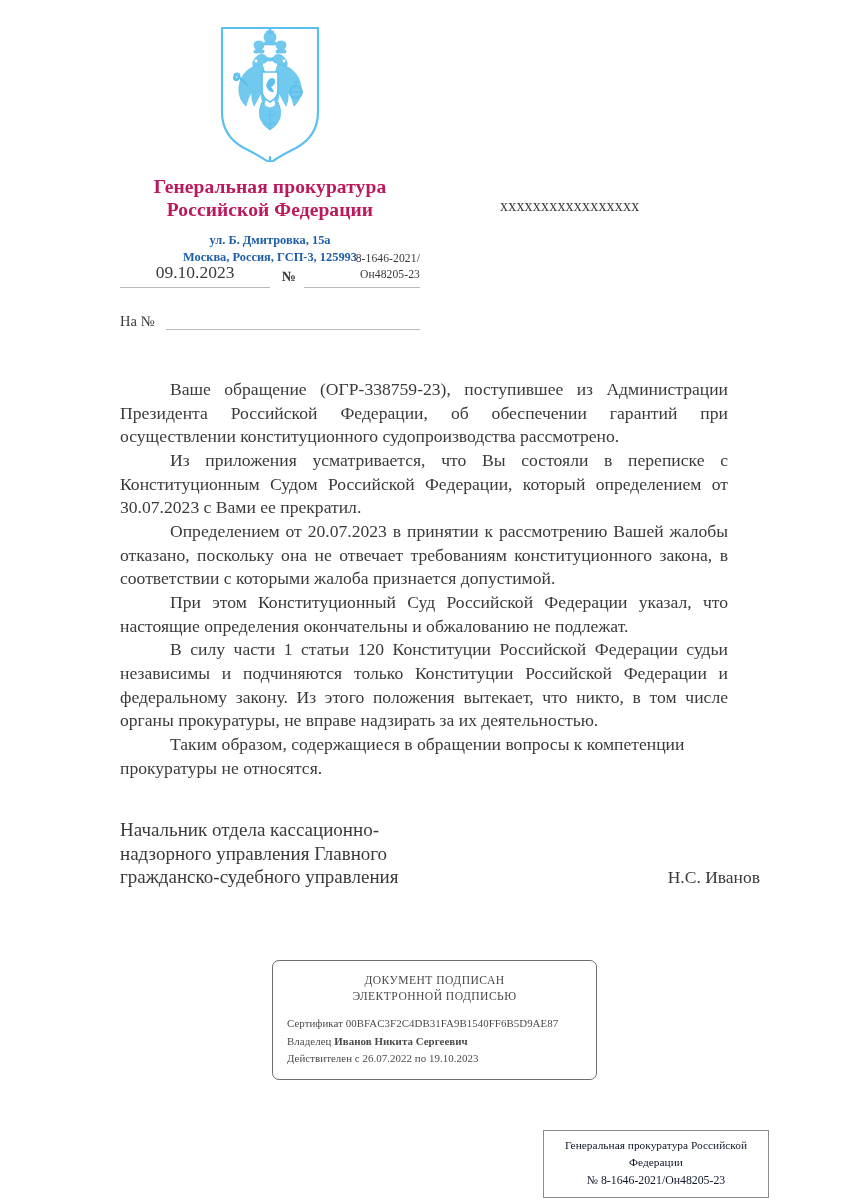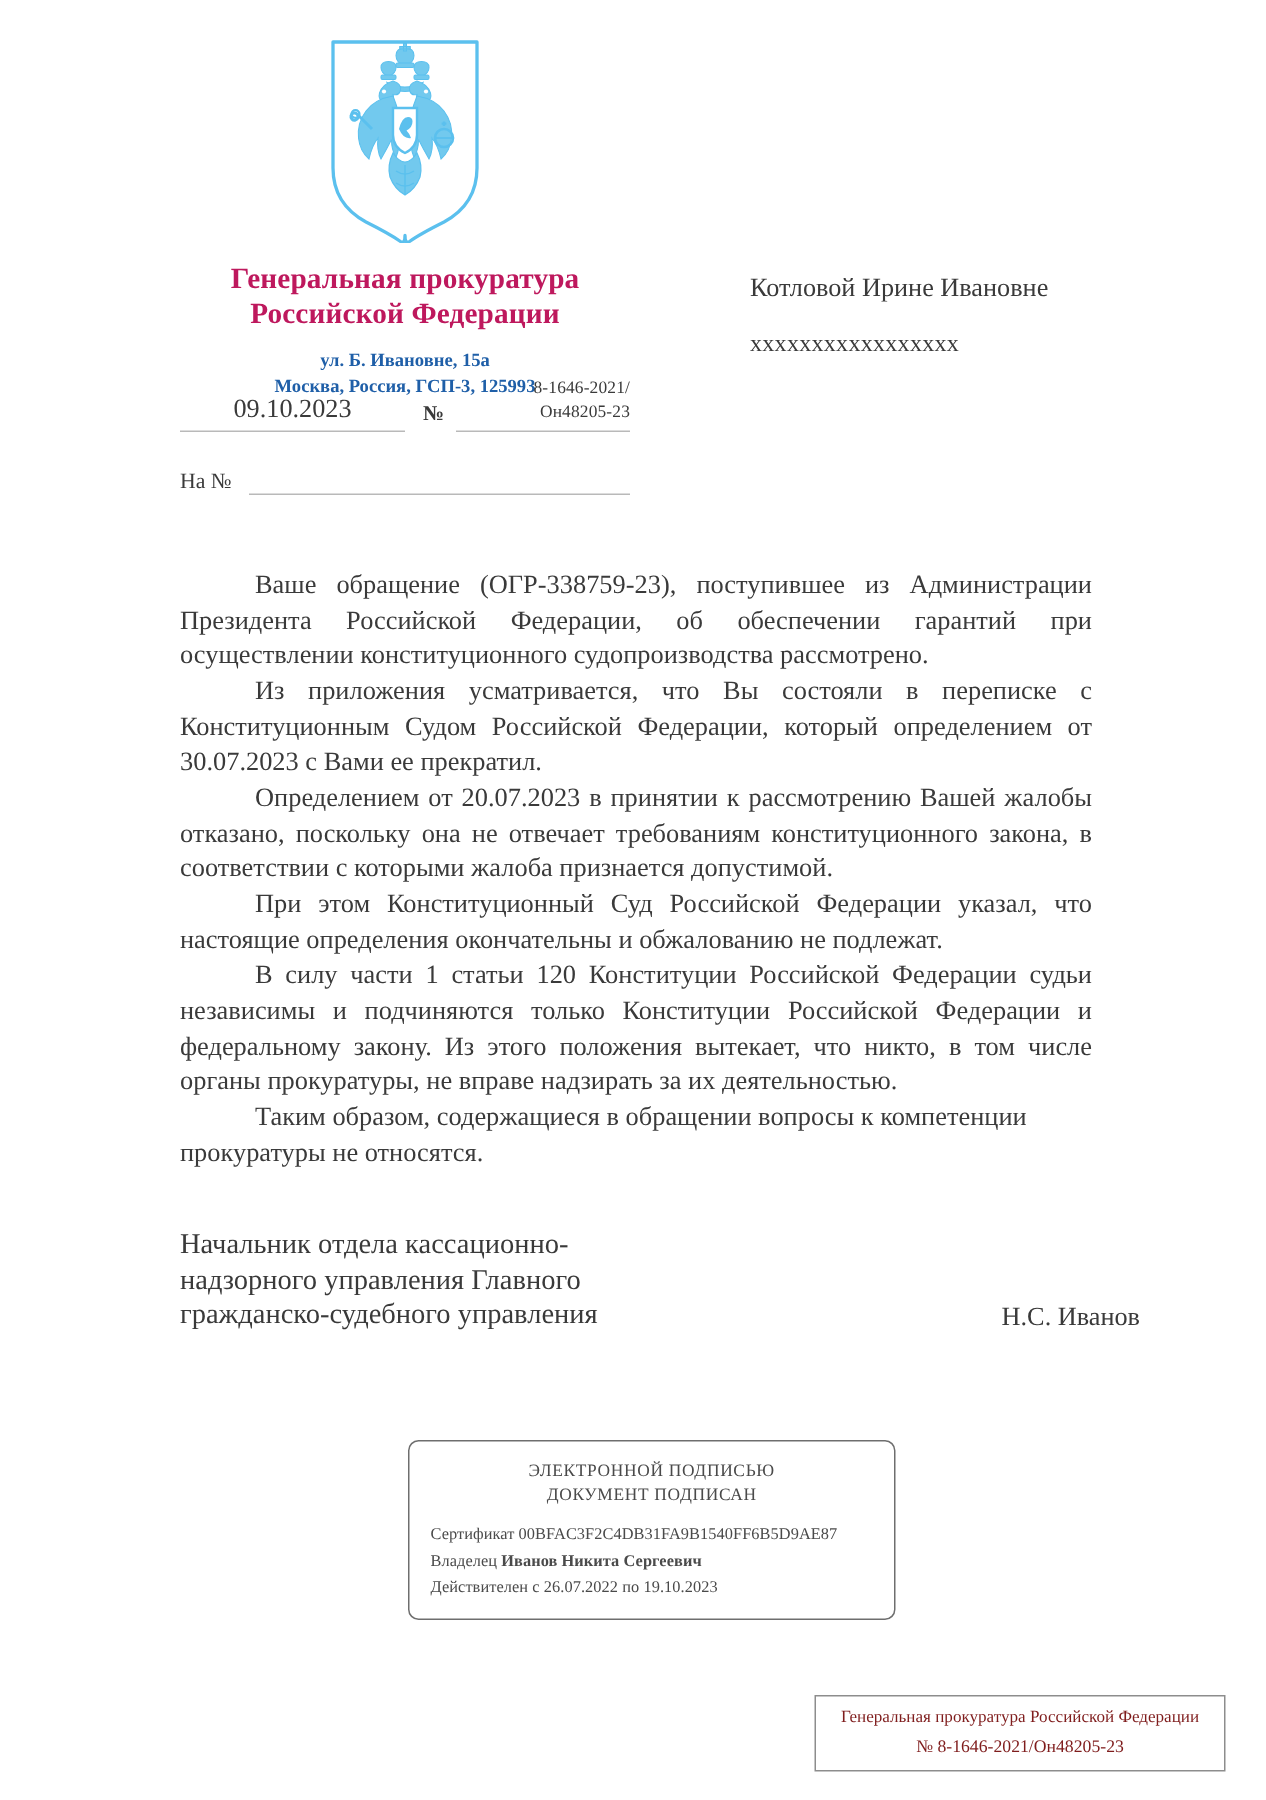--- a/index.html
+++ b/index.html
@@ -197,26 +197,26 @@
   }
   .esign-line .lbl { }
   .esign-line .val { }
   .esign-line .val.bold { font-weight: bold; }
 
   
   .footer-stamp {
     position: absolute;
     left: 543px;
     top: 1130px;
-    width: 274px;
+    width: 226px;
     border: 1px solid #8d8d8d;
     padding: 6px 8px 7px 8px;
     box-sizing: border-box;
     text-align: center;
-    color: #7f1d1d;
+    color: #0f172a;
   }
   .footer-stamp-line1 {
     font-size: 11.4px;
     line-height: 1.45;
   }
   .footer-stamp-line2 {
     font-size: 11.8px;
     line-height: 1.5;
     margin-top: 2px;
   }
@@ -269,39 +269,38 @@
         <path d="M46 98 q6 4 12 0" stroke="#5BC0EE" stroke-width="1" fill="none"></path>
       </g>
     </svg>
 
     <div class="org-name">
       <div>Генеральная прокуратура</div>
       <div>Российской Федерации</div>
     </div>
 
     <div class="org-address">
-      <div>ул. Б. Ивановне, 15а</div>
+      <div>ул. Б. Дмитровка, 15а</div>
       <div>Москва, Россия, ГСП-3, 125993</div>
     </div>
   </div>
 
   <div class="ref-block">
     <div class="ref-row">
       <div class="ref-date">09.10.2023</div>
       <div class="ref-no-label">№</div>
       <div class="ref-no-value">8-1646-2021/Он48205-23</div>
     </div>
     <div class="ref-row2">
       <div class="ref-on-label">На №</div>
       <div class="ref-on-line"></div>
     </div>
   </div>
 
   <div class="addressee">
-    <div class="addressee-name">Котловой Ирине Ивановне</div>
     <div class="addressee-redacted">ххххххххххххххххх</div>
   </div>
 
   <div class="body-text">
     <p>Ваше обращение (ОГР-338759-23), поступившее из Администрации Президента Российской Федерации, об обеспечении гарантий при осуществлении конституционного судопроизводства рассмотрено.</p>
     <p>Из приложения усматривается, что Вы состояли в переписке с Конституционным Судом Российской Федерации, который определением от 30.07.2023 с Вами ее прекратил.</p>
     <p>Определением от 20.07.2023 в принятии к рассмотрению Вашей жалобы отказано, поскольку она не отвечает требованиям конституционного закона, в соответствии с которыми жалоба признается допустимой.</p>
     <p>При этом Конституционный Суд Российской Федерации указал, что настоящие определения окончательны и обжалованию не подлежат.</p>
     <p>В силу части 1 статьи 120 Конституции Российской Федерации судьи независимы и подчиняются только Конституции Российской Федерации и федеральному закону. Из этого положения вытекает, что никто, в том числе органы прокуратуры, не вправе надзирать за их деятельностью.</p>
     <p>Таким образом, содержащиеся в  обращении вопросы к компетенции прокуратуры не относятся.</p>
@@ -309,22 +308,22 @@
 
   <div class="signature">
     <div class="sign-title">Начальник отдела кассационно-
 надзорного управления Главного
 гражданско-судебного управления</div>
     <div class="sign-name">Н.С. Иванов</div>
   </div>
 
   <div class="esign">
     <div class="esign-head">
+      <div>ДОКУМЕНТ ПОДПИСАН</div>
       <div>ЭЛЕКТРОННОЙ ПОДПИСЬЮ</div>
-      <div>ДОКУМЕНТ ПОДПИСАН</div>
     </div>
     <div class="esign-line">
       <span class="lbl">Сертификат</span>
       <span class="val">00BFAC3F2C4DB31FA9B1540FF6B5D9AE87</span>
     </div>
     <div class="esign-line">
       <span class="lbl">Владелец</span>
       <span class="val bold">Иванов Никита Сергеевич</span>
     </div>
     <div class="esign-line">

